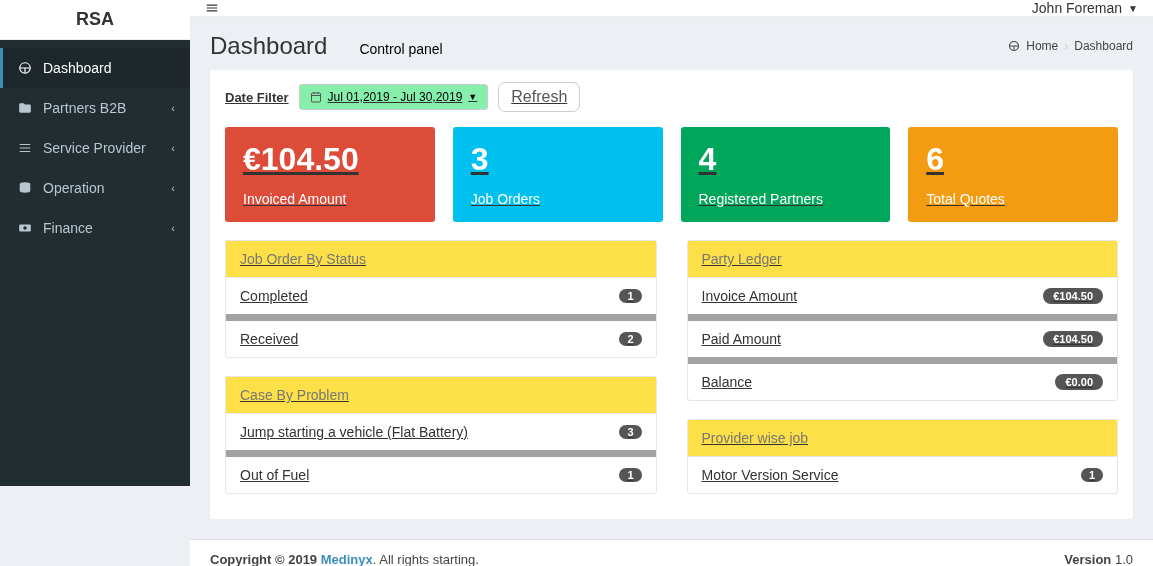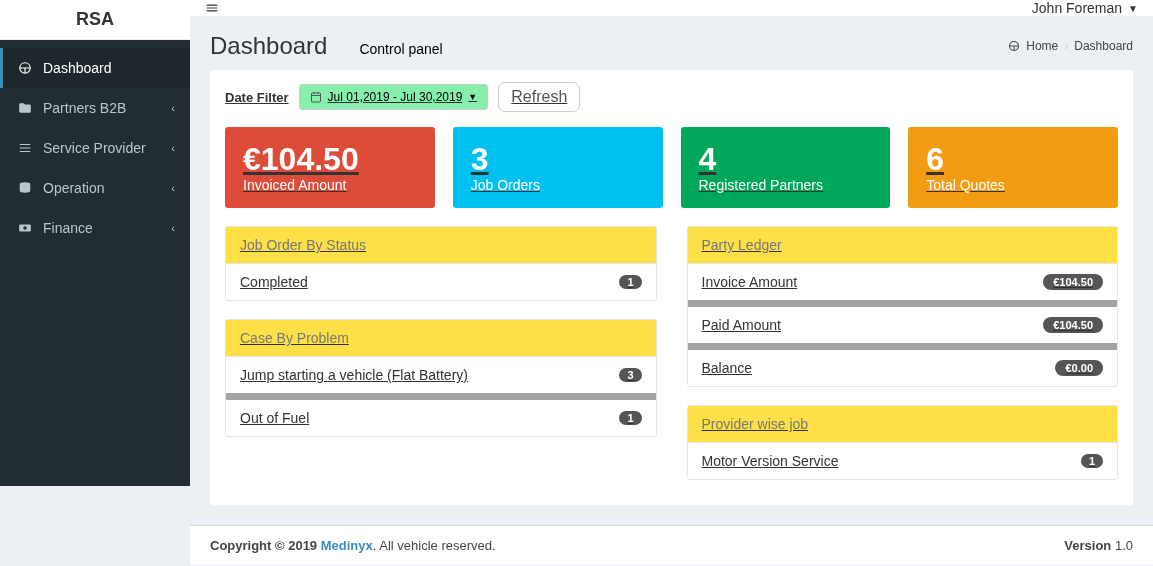--- a/index.html
+++ b/index.html
@@ -34,21 +34,21 @@
     .content-box { background: #fff; border-radius: 3px; padding: 12px 15px 25px; }
     
     .filter-row { display: flex; align-items: center; gap: 10px; margin-bottom: 15px; }
     .filter-label { font-weight: 700; font-size: 13px; }
     .date-btn { border: 1px solid #ccc; background: #86efac; padding: 5px 10px; border-radius: 3px; display: inline-flex; align-items: center; gap: 6px; font-size: 12px; cursor: pointer; }
     .refresh-btn { border: 1px solid #ccc; background: #fff; padding: 5px 12px; border-radius: 7px; font-size: 16px; color: #555; cursor: pointer; }
     
     .stat-row { display: flex; gap: 18px; margin-bottom: 18px; }
     .stat-box { flex: 1; color: #fff; border-radius: 3px; padding: 15px 18px; }
     .stat-box .value { font-size: 32px; font-weight: 700; line-height: 1.1; }
-    .stat-box .caption { font-size: 14px; margin-top: 0; }
+    .stat-box .caption { font-size: 14px; margin-top: 14px; }
     .stat-red { background: #dd4b39; }
     .stat-blue { background: #00c0ef; }
     .stat-green { background: #00a65a; }
     .stat-orange { background: #f39c12; }
     
     .panel-row { display: flex; gap: 30px; }
     .panel-col { flex: 1; display: flex; flex-direction: column; gap: 18px; }
     .panel { border: 1px solid #e5e5e5; border-radius: 3px; background: #fff; }
     .panel-header { background: #fde047; padding: 10px 14px; color: #777; font-size: 14px; border-bottom: 1px solid #e5e5e5; }
     .panel-body { }
@@ -190,20 +190,24 @@
 
         <div class="panel-row">
           <div class="panel-col">
             <div class="panel">
               <div class="panel-header">Job Order By Status</div>
               <div class="panel-body">
                 <div class="panel-item">
                   <span>Completed</span>
                   <span class="badge">1</span>
                 </div>
+                <div class="panel-item">
+                  <span>Received</span>
+                  <span class="badge">2</span>
+                </div>
               </div>
             </div>
 
             <div class="panel">
               <div class="panel-header">Case By Problem</div>
               <div class="panel-body">
                 <div class="panel-item">
                   <span>Jump starting a vehicle (Flat Battery)</span>
                   <span class="badge">3</span>
                 </div>
@@ -243,20 +247,20 @@
                 </div>
               </div>
             </div>
           </div>
         </div>
       </div>
     </div>
 
     <div class="footer">
       <div>
-        <strong><span>Copyright © 2019 </span><a href="#">Medinyx</a></strong><span>. All vehicle reserved.</span>
+        <strong><span>Copyright © 2019 </span><a href="#">Medinyx</a></strong><span>. All rights starting.</span>
       </div>
       <div>
         <strong>Version</strong><span> 1.0</span>
       </div>
     </div>
   </div>
 </div>
 
 </body></html>

